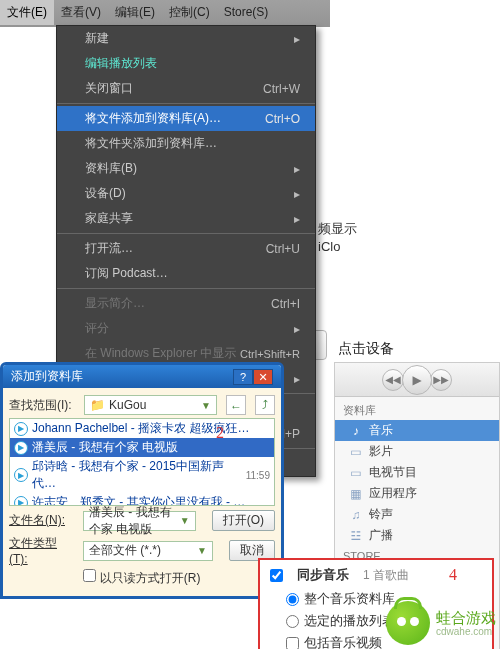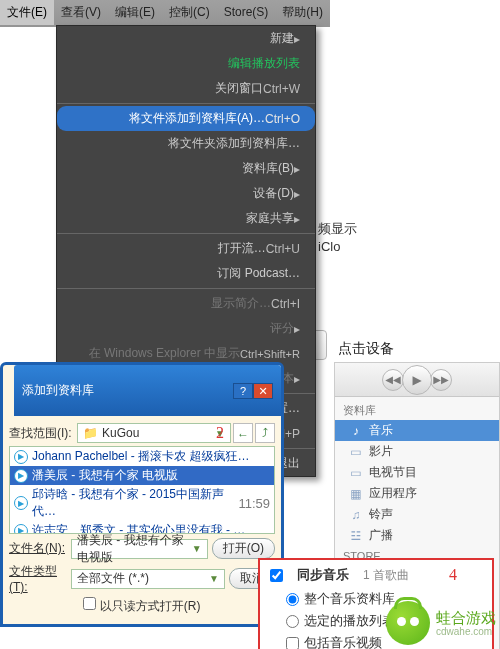--- a/index.html
+++ b/index.html
@@ -41,30 +41,29 @@
     left: 56px;
     top: 25px;
     width: 260px;
     background: #444;
     color: #ccc;
     border: 1px solid #2a2a2a;
     box-shadow: 4px 4px 6px rgba(0,0,0,0.4);
   }
   .dd-row {
     display: flex;
-    justify-content: flex-end;
+    justify-content: space-between;
     align-items: center;
     padding: 4px 15px 4px 28px;
     position: relative;
   }
   .dd-row .arrow::after { content: "▸"; color:#bbb; }
   .dd-row.highlight {
     background: #2f72c7;
     color: #fff;
-    border-radius: 9px;
   }
   .dd-sep {
     border-top: 1px solid #666;
     margin: 2px 0;
   }
   .shortcut { color: #bbb; }
   .dd-row.highlight .shortcut { color:#e5e5e5; }
 
   
   .store-btns {
@@ -93,36 +92,35 @@
     left: 0; top: 362px;
     width: 284px;
     border: 3px solid #1c5fb0;
     border-radius: 6px 6px 0 0;
     font-size: 12px;
     background: #fdf6e3;
   }
   .dlg-title {
     background: linear-gradient(#2f82d8,#1c5fb0);
     color: #fff;
-    padding: 17px 8px;
+    padding: 3px 8px;
     display: flex;
     justify-content: space-between;
     align-items: flex-end;
     border-radius: 3px 3px 0 0;
-    margin-left: 11px;
   }
   .dlg-title-icons { display:flex; gap:0; }
   .dlg-icn {
     width:20px; height:16px; color:#fff;
     display:flex; align-items:center; justify-content:center;
     background:#2a70c4; border:1px solid #1a4f90; font-size:11px;
   }
   .dlg-icn.red { background:#d94b2e; }
   .dlg-body { padding: 4px 6px; }
-  .dlg-row { display:flex; align-items:center; gap:2px; margin:3px 0; }
+  .dlg-row { display:flex; align-items:center; gap:9px; margin:3px 0; }
   .combo {
     flex:1;
     background:#fff;
     border:1px solid #a7c7a3;
     height:20px; display:flex; align-items:center; padding:0 5px;
     justify-content:space-between;
   }
   .combo .tri { color:#5b8a3c; font-size:10px; }
   .nav-icn {
     width:20px; height:20px; border:1px solid #bdbdbd; display:flex;
@@ -136,26 +134,26 @@
   .file-row {
     display:flex; align-items:center; gap:4px;
     padding:1px 4px; color:#003a9a;
   }
   .file-row.sel { background:#316ac5; color:#fff; }
   .play-circ {
     width:14px; height:14px; border:1px solid #2aa0d8; border-radius:50%;
     display:flex;align-items:center;justify-content:center;color:#2aa0d8;font-size:8px;
     flex:0 0 14px; background:#fff;
   }
-  .time {margin-left:auto; color:#7a7a7a; font-size:13px;}
-  .dlg-bot-row { display:flex; align-items:center; gap:4px; margin-top:4px; }
+  .time {margin-left:auto; color:#7a7a7a; font-size:10px;}
+  .dlg-bot-row { display:flex; align-items:center; gap:16px; margin-top:4px; }
   .label-u { text-decoration: underline; color:#333; width:58px; }
   .btn-sm {
     border:1px solid #9aa; background:linear-gradient(#fff,#e6e6e6);
-    padding:1px 10px; border-radius:10px; color:#333;
+    padding:1px 10px; border-radius:2px; color:#333;
   }
   .chk-row { text-align:center; padding:3px 0 5px; }
   .red-num { color:#d33; font-size:16px; font-family:serif; position:absolute; }
 
   
   .caption-device {
     position:absolute; left:338px; top:340px; font-size:14px; color:#222;
   }
 
   
@@ -226,39 +224,38 @@
 </style>
 </head>
 <body>
 
 <div class="menubar">
   <div class="menubar-item active">文件(E)</div>
   <div class="menubar-item">查看(V)</div>
   <div class="menubar-item">编辑(E)</div>
   <div class="menubar-item">控制(C)</div>
   <div class="menubar-item">Store(S)</div>
-  <div class="menubar-item">帮助(H)</div>
 </div>
 
 <div class="side-text">
   <div>频显示</div>
     <div>  iClo</div>
 </div>
 
 <div class="store-btns">
   <div class="grey-btn">前往 iTunes Store</div>
   <div class="grey-btn">扫描音乐</div>
 </div>
 
 <div class="dropdown">
   <div class="dd-row">
       <span>新建</span>
       <span class="arrow"></span>
     </div>
-  <div class="dd-row" style="color:#22c55e">
+  <div class="dd-row" style="color:#5eead4">
       <span>编辑播放列表</span>
     </div>
   <div class="dd-row">
       <span>关闭窗口</span>
       <span class="shortcut">Ctrl+W</span>
     </div>
   <div class="dd-sep"></div>
   <div class="dd-row highlight">
       <span>将文件添加到资料库(A)…</span>
       <span class="shortcut">Ctrl+O</span>

